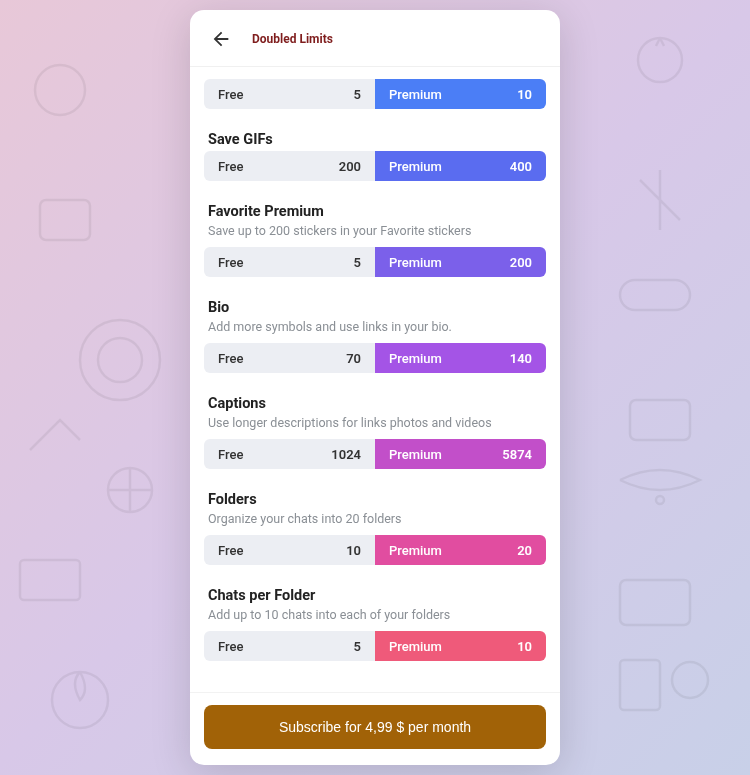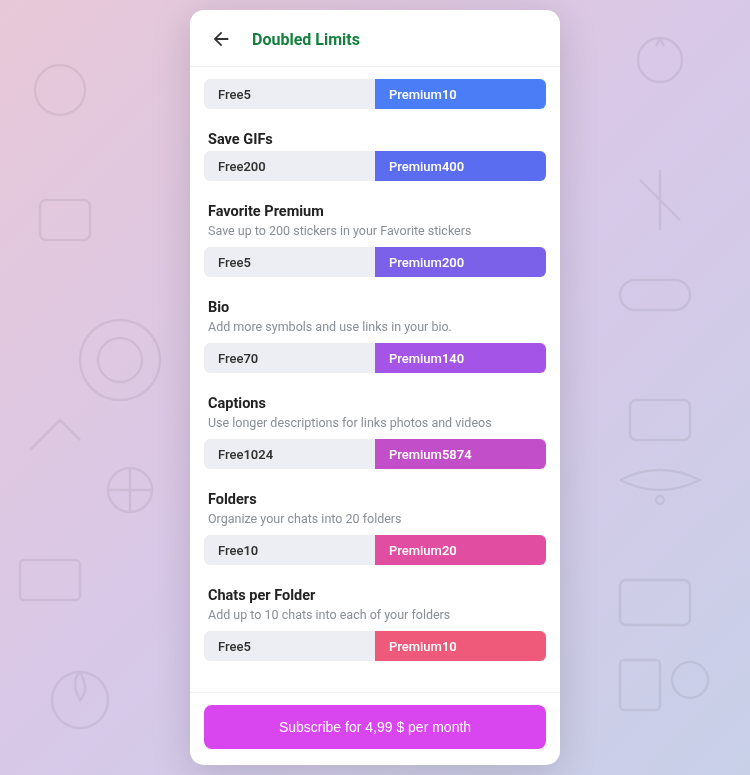--- a/index.html
+++ b/index.html
@@ -30,21 +30,21 @@
       border-bottom: 1px solid #f0f0f0;
     }
     .back-btn {
       background: none; border: none; cursor: pointer;
       padding: 2px;
       border-radius: 4px;
       display: flex; align-items: center; justify-content: center;
     }
     .back-btn svg { width: 22px; height: 22px; }
     .title {
-      font-size: 16px; font-weight: 700; color: #15803d;
+      font-size: 12px; font-weight: 700; color: #7f1d1d;
     }
     .content {
       flex: 1; overflow-y: auto;
       padding: 0 14px;
     }
     .content::-webkit-scrollbar { width: 0; }
     .limit-item { margin-top: 22px; }
     .limit-item.first { margin-top: 12px; }
     .limit-title {
       font-size: 14.5px; font-weight: 700; color: #222;
@@ -56,36 +56,36 @@
       margin-bottom: 9px;
       padding: 0 4px;
     }
     .bar {
       display: flex; height: 30px;
       border-radius: 6px; overflow: hidden;
       font-size: 13px; font-weight: 500;
     }
     .bar-half {
       flex: 1;
-      display: flex; align-items: center; 
+      display: flex; align-items: center; justify-content: space-between;
       padding: 0 14px;
     }
     .bar-free {
       background: #eceef3; color: #333;
     }
     .bar-free .bar-value { color: #333; font-weight: 600; }
     .bar-premium { color: #fff; }
     .bar-premium .bar-value { font-weight: 600; }
     .footer {
       padding: 12px 14px 16px 14px;
       border-top: 1px solid #f2f2f2;
     }
     .subscribe-btn {
       width: 100%; height: 44px;
-      background: #d946ef;
+      background: #a16207;
       border: none; border-radius: 8px;
       color: #fff; font-size: 14px; font-weight: 500;
       cursor: pointer;
     }
   </style>
 </head>
 <body>
 
 <div class="bg-doodles">
   <svg viewBox="0 0 750 775">

